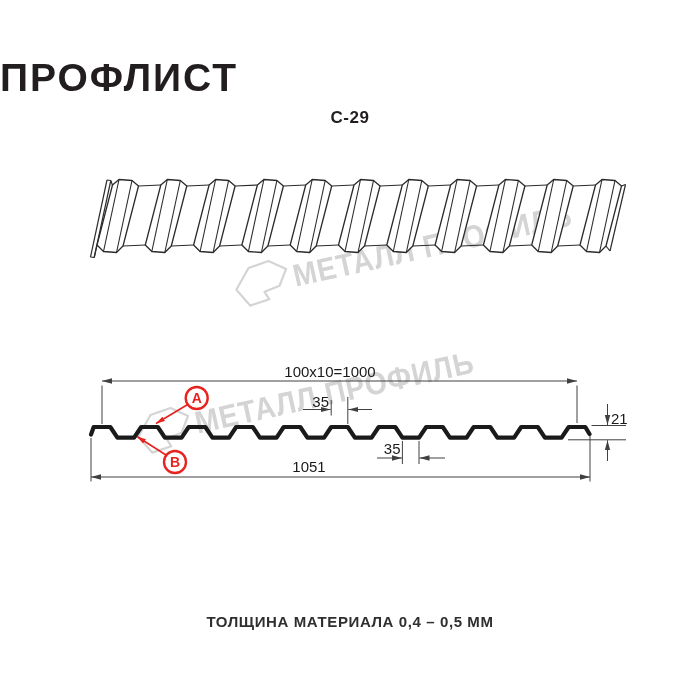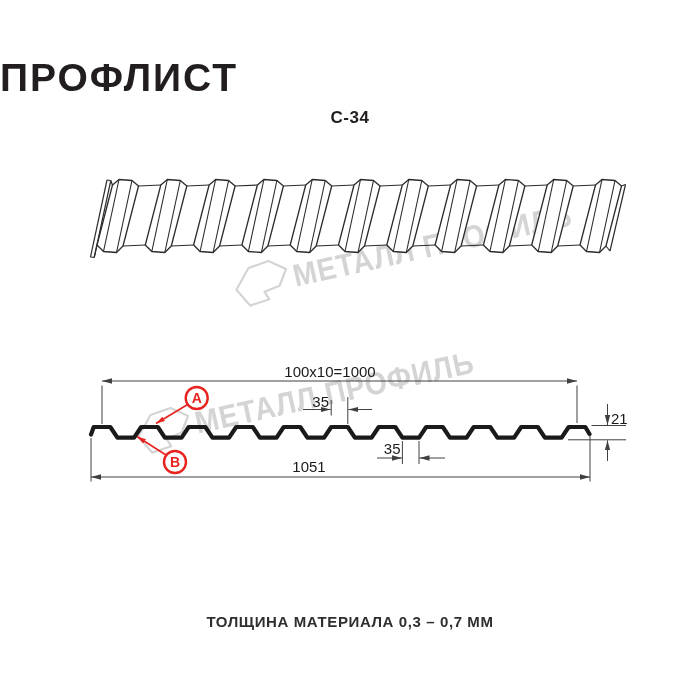--- a/index.html
+++ b/index.html
@@ -37,21 +37,21 @@
   .ab-text{
     font-family:"Liberation Sans", sans-serif;font-size:14px;font-weight:bold;fill:var(--red);
   }
 </style>
 </head>
 <body>
 
 <div class="stage">
 
   <div class="title">ПРОФЛИСТ</div>
-  <div class="subtitle">С-34</div>
+  <div class="subtitle">С-29</div>
 
   <svg width="700" height="700" viewBox="0 0 700 700">
     <defs>
       <marker id="ad" markerWidth="11" markerHeight="8" refX="10" refY="4" orient="auto-start-reverse" markerUnits="userSpaceOnUse">
         <path d="M10,4 L0,1.3 L0,6.7 Z" style="fill:var(--thin)"></path>
       </marker>
       <marker id="ar" markerWidth="10" markerHeight="8" refX="9" refY="4" orient="auto-start-reverse" markerUnits="userSpaceOnUse">
         <path d="M9,4 L0,1.4 L0,6.6 Z" style="fill:var(--red)"></path>
       </marker>
     </defs>
@@ -205,14 +205,14 @@
 
       <g>
         <line x1="166" y1="455" x2="137" y2="436.5" style="stroke:var(--red)" stroke-width="1.6" marker-end="url(#ar)"></line>
         <circle cx="175" cy="462" r="11" fill="#ffffff" style="stroke:var(--red)" stroke-width="2.4"></circle>
         <text class="ab-text" x="175" y="467" text-anchor="middle">B</text>
       </g>
 
     </g>
   </svg>
 
-  <div class="footer">ТОЛЩИНА МАТЕРИАЛА 0,3 – 0,7 ММ</div>
+  <div class="footer">ТОЛЩИНА МАТЕРИАЛА 0,4 – 0,5 ММ</div>
 </div>
 
 </body></html>

